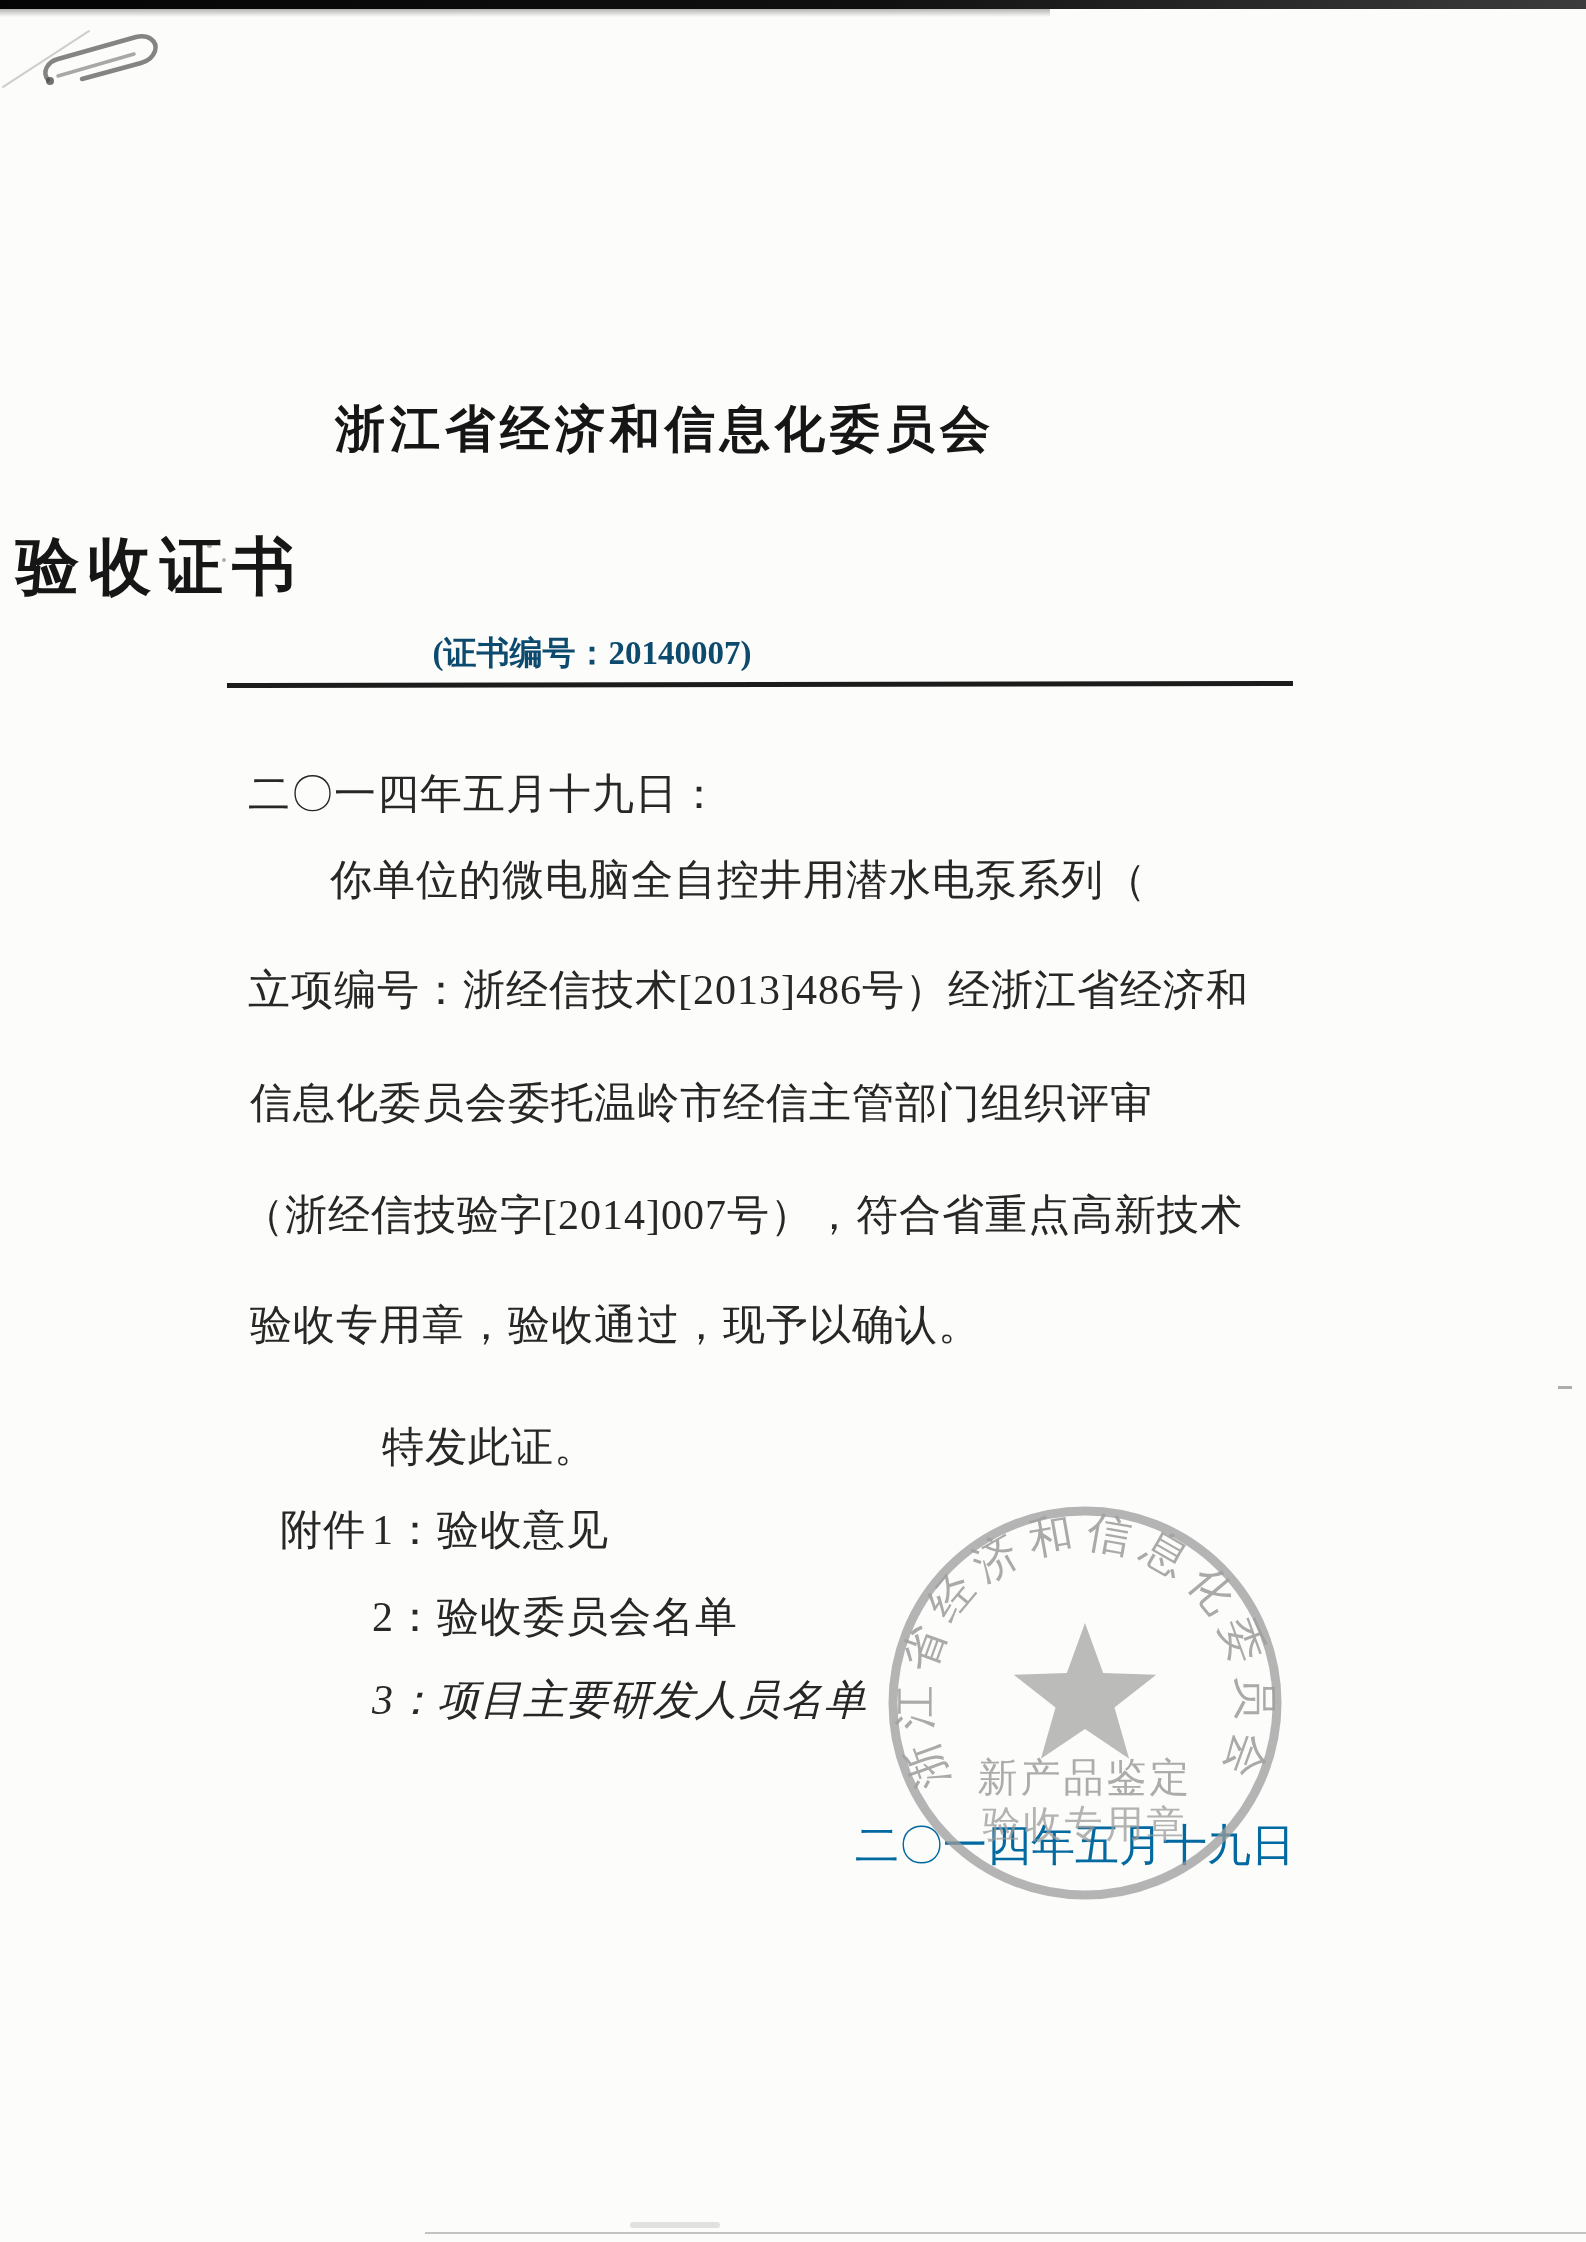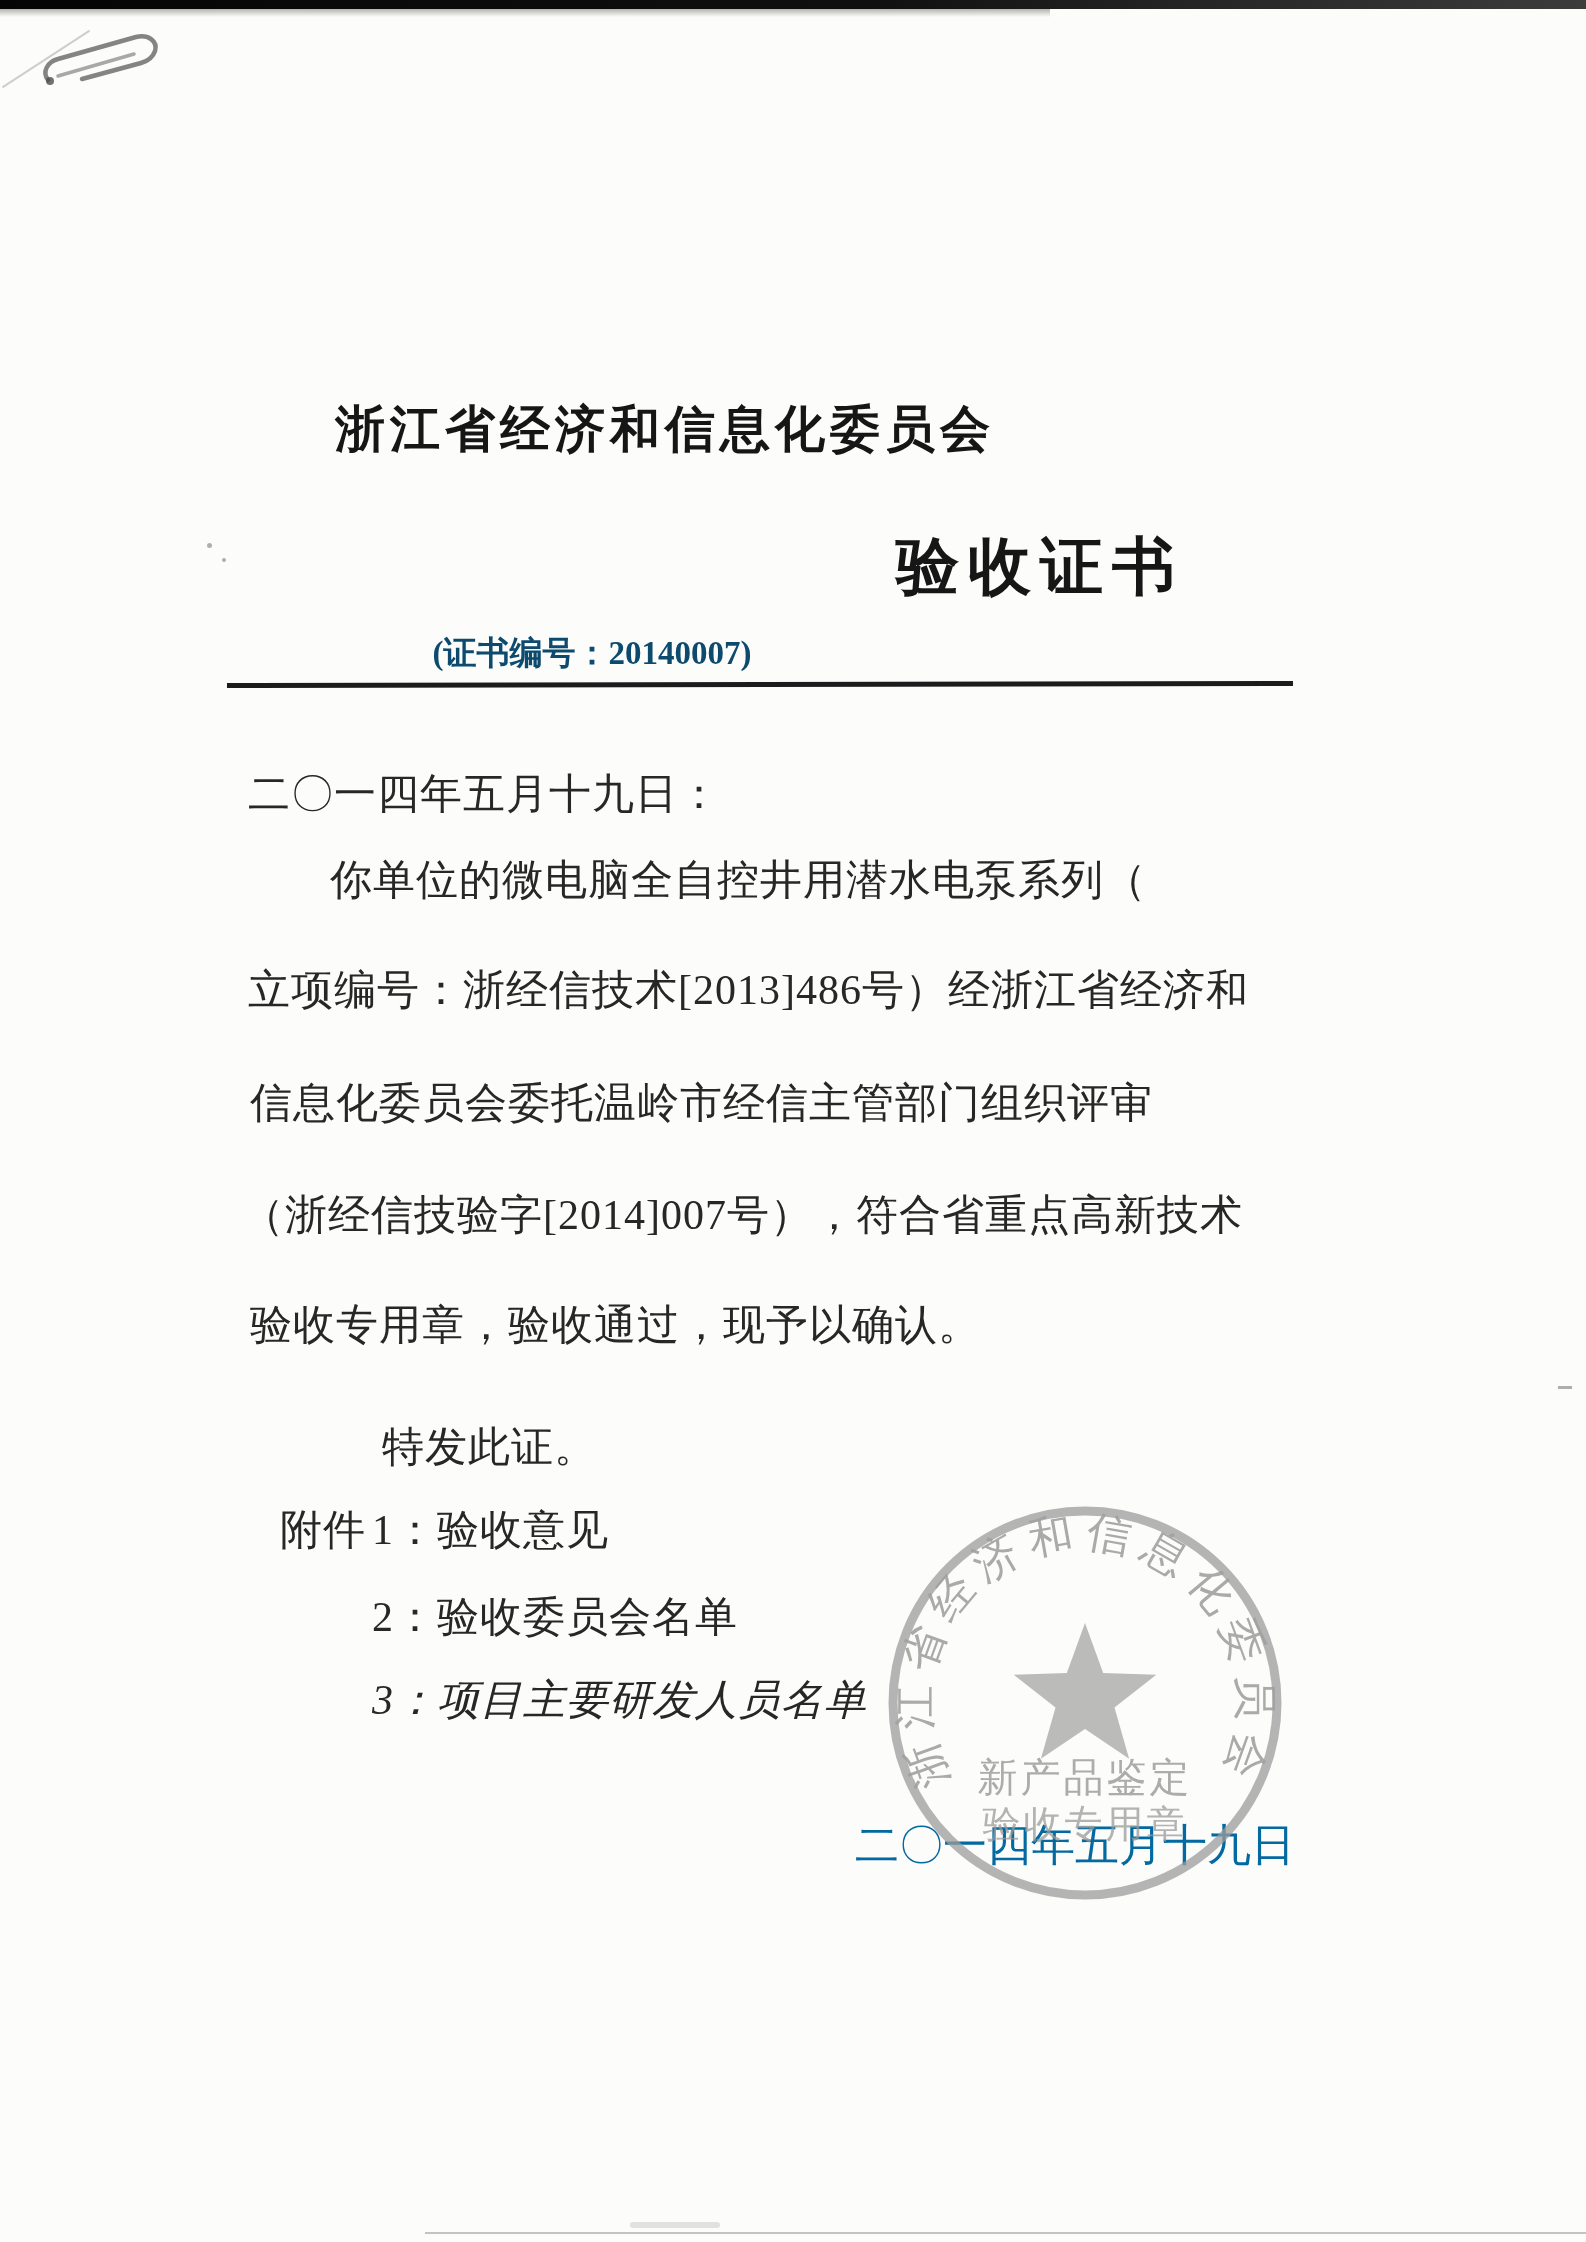--- a/index.html
+++ b/index.html
@@ -23,22 +23,22 @@
     transform:rotate(-33deg);opacity:.8;}
   .bottom-line{left:425px;top:2232px;width:1161px;height:2px;background:#b8b8b8;opacity:.85;}
   .bottom-smudge{left:630px;top:2222px;width:90px;height:6px;background:#dadada;
     border-radius:3px;opacity:.8;}
   .speck{width:5px;height:5px;border-radius:50%;background:#8f8f8f;opacity:.7;}
   .edge-mark{left:1558px;top:1386px;width:14px;height:3px;background:#9a9a9a;opacity:.8;}
 
   
   .title1{left:40px;top:396px;width:1250px;text-align:center;
     font-size:50px;font-weight:bold;letter-spacing:5px;color:#161616;}
-  .title2{left:0;top:524px;width:1184px;text-align:right;
-    font-size:63px;font-weight:bold;letter-spacing:9px;color:#161616;}
+  .title2{left:0;top:524px;width:1184px;text-align:left;
+    font-size:63px;font-weight:bold;letter-spacing:9px;color:#161616;padding-left:16px;}
   .certno{left:0;top:631px;width:1184px;text-align:center;
     font-size:33px;font-weight:bold;color:#0c4a6e;}
   .rule{left:227px;top:682px;width:1066px;height:5px;background:#1c1c1c;
     transform:rotate(-.12deg);}
 
   
   .line{font-size:42px;color:#272727;letter-spacing:1px;}
   .salutation{left:248px;top:766px;}
   .p1{left:330px;top:852px;}
   .p2{left:248px;top:962px;}

